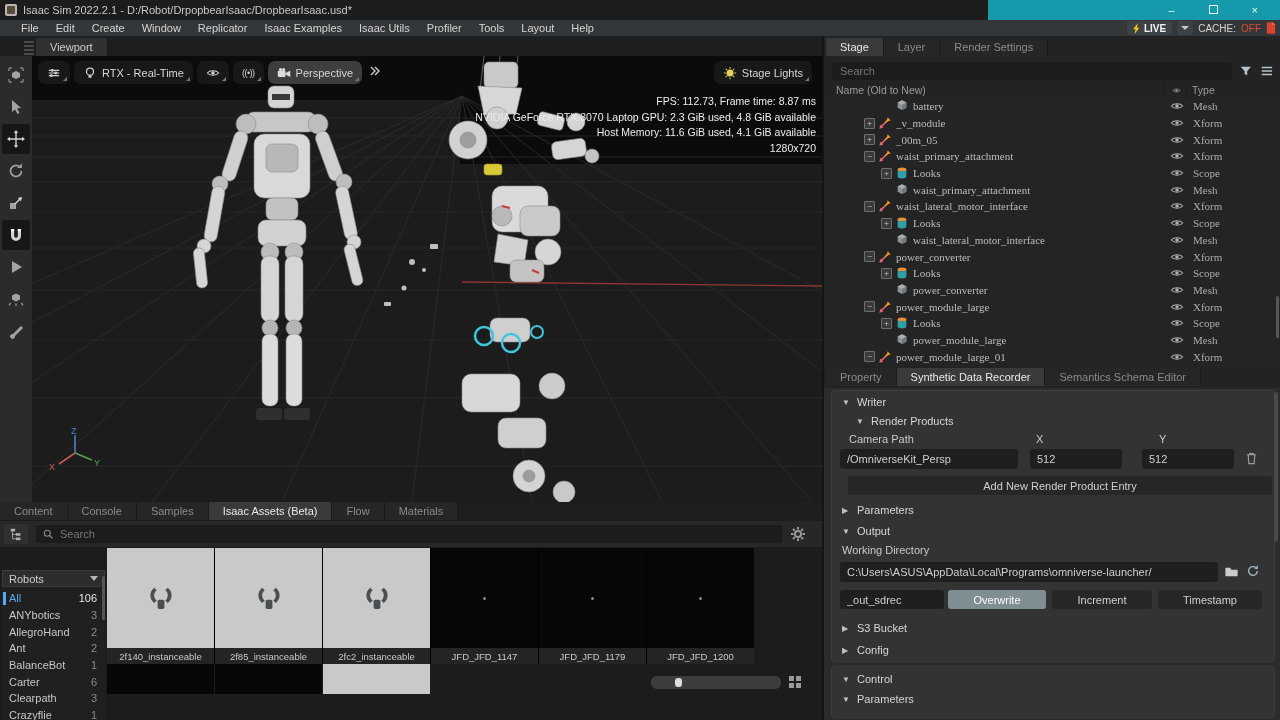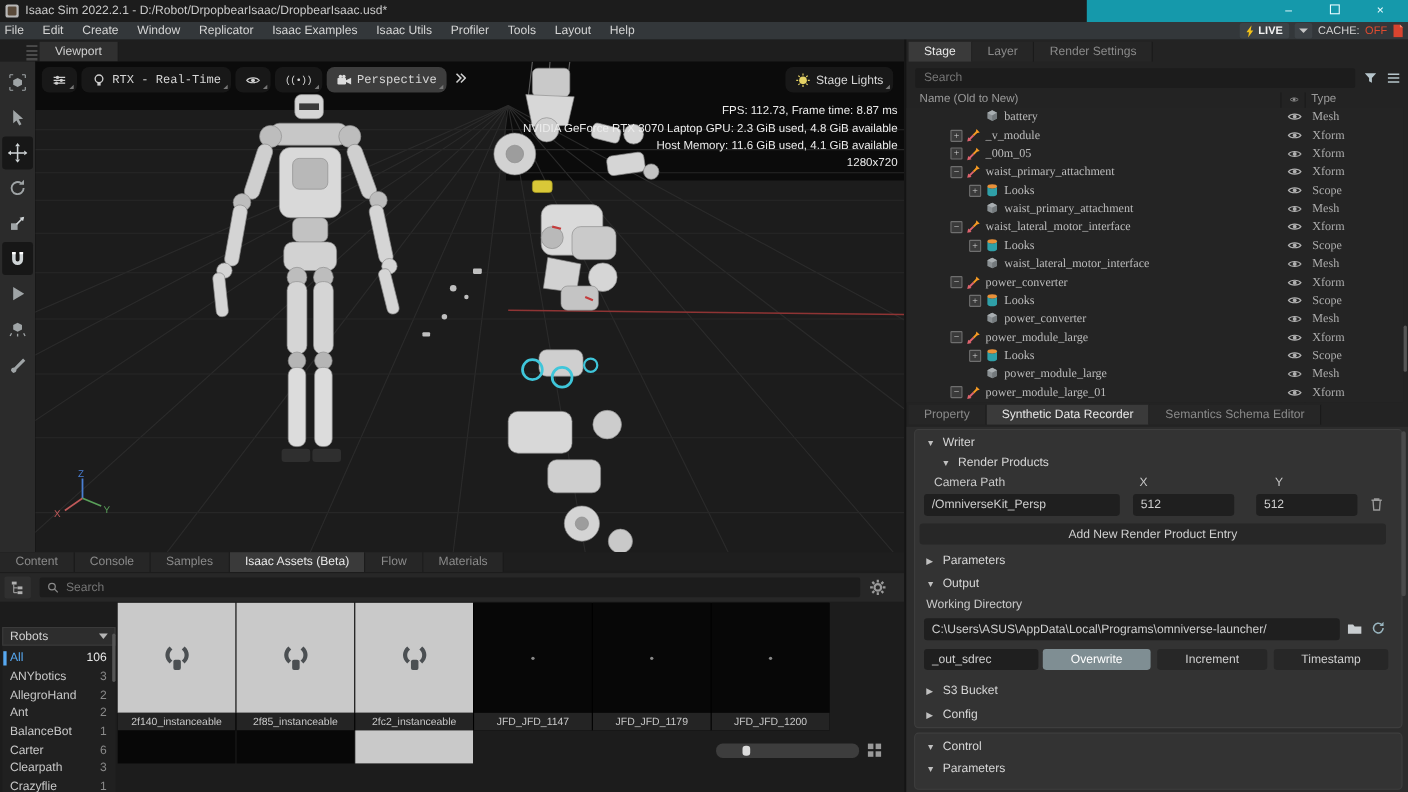--- a/index.html
+++ b/index.html
@@ -11,21 +11,21 @@
   #titlebar { position:absolute; left:0; top:0; width:1280px; height:20px; background:#1c1c1c; display:flex; align-items:center; }
   #app-icon { width:12px; height:12px; margin:0 6px 0 5px; background:#b8b8b8; border-radius:2px; position:relative; }
   #app-icon::after { content:""; position:absolute; left:2px; top:2px; width:8px; height:8px; background:#5a4a3a; border-radius:1px; }
   #window-title { color:#c9c9c9; font-size:11px; }
   #titlebar-controls { position:absolute; right:0; top:0; width:292px; height:20px; background:#1599ab; display:flex; align-items:center; justify-content:flex-end; gap:34px; padding-right:22px; }
   .winbtn { color:#eafcff; font-size:11px; line-height:20px; cursor:default; }
   .maxbox { width:9px; height:9px; border:1.4px solid #eafcff; display:inline-block; }
 
   
   #menubar { position:absolute; left:0; top:20px; width:1280px; height:16px; background:#33373a; display:flex; align-items:center; }
-  #menu-items { display:flex; gap:17px; padding-left:4px; }
+  #menu-items { display:flex; gap:17px; padding-left:21px; }
   .menu-item { color:#d4d4d4; font-size:11px; }
   #menubar-right { position:absolute; right:4px; top:0; height:16px; display:flex; align-items:center; gap:5px; }
   #live-btn { background:#3d4246; border-radius:2px; height:14px; display:flex; align-items:center; gap:3px; padding:0 6px; }
   #live-label { color:#f2f2f2; font-weight:bold; font-size:10px; }
   #live-chevron { background:#3d4246; border-radius:2px; width:16px; height:14px; display:flex; align-items:center; justify-content:center; }
   #live-chevron i { border-left:4px solid transparent; border-right:4px solid transparent; border-top:4px solid #c6c6c6; display:block; }
   #cache-label { color:#d6d6d6; font-size:10px; }
   #cache-value { color:#e04b2f; font-weight:normal; font-size:10px; }
 
   
@@ -37,21 +37,21 @@
   #vp-tab { background:#303030; color:#cfcfcf; }
 
   
   #left-tools { position:absolute; left:0; top:56px; width:32px; height:446px; background:#2b2b2b; display:flex; flex-direction:column; align-items:center; padding-top:4px; gap:2px; }
   .tool { width:28px; height:30px; display:flex; align-items:center; justify-content:center; border-radius:3px; }
   .tool.active { background:#171717; }
   .tool svg { width:18px; height:18px; }
 
   
   #viewport { position:absolute; left:32px; top:56px; width:790px; height:446px; background:#111; overflow:hidden; }
-  #vp-toolbar { position:absolute; left:6px; top:5px; display:flex; gap:4px; align-items:center;font-family:Liberation Mono, monospace; }
+  #vp-toolbar { position:absolute; left:6px; top:5px; display:flex; gap:4px; align-items:center; }
   .pill { background:rgba(26,26,26,.93); border-radius:7px; height:23px; display:flex; align-items:center; gap:5px; padding:0 9px; color:#d6d6d6; position:relative; }
   .pill::after { content:""; position:absolute; right:3px; bottom:3px; border-left:4px solid transparent; border-bottom:4px solid #777; }
   .pill.light { background:#3d3d3d; }
   .pill svg { width:14px; height:14px; }
   #stage-lights { position:absolute; right:10px; top:5px; }
   #vp-stats { position:absolute; right:6px; top:38px; width:345px; text-align:right; color:#ececec; font-size:10.5px; line-height:15.5px; }
   #axis-gizmo { position:absolute; left:14px; bottom:26px; }
   .speaker { font-size:9px; letter-spacing:-.5px; color:#d6d6d6; }
   .dbl-chev { color:#cfcfcf; font-size:12px; margin-left:2px; }
 
@@ -114,21 +114,21 @@
   #prop-body { position:absolute; left:0; top:352px; width:458px; height:332px; background:#2c2c2c; }
   .frame { position:absolute; left:7px; width:444px; background:#333333; border:1px solid #3e3e3e; border-radius:4px; }
   #frame1 { top:2px; height:272px; }
   #frame2 { top:278px; height:52px; }
   .sec-row { position:absolute; display:flex; align-items:center; gap:6px; color:#d6d6d6; font-size:11px; }
   .tri { font-size:8px; color:#c0c0c0; width:9px; }
   .plabel { position:absolute; color:#c9c9c9; }
   .pinput { position:absolute; background:#1f1f1f; border:none; border-radius:3px; height:20px; color:#cfcfcf; font-size:11px; padding:0 7px; outline:none; }
   .pbtn { position:absolute; background:#272727; border-radius:3px; height:19px; color:#cfcfcf; font-size:11px; display:flex; align-items:center; justify-content:center; }
   .pbtn.sel { background:#7f8e93; color:#ffffff; }
-  #add-entry { left:4px; top:85px; width:424px; }
+  #add-entry { left:16px; top:85px; width:424px; }
   .iconbtn { position:absolute; width:18px; height:18px; display:flex; align-items:center; justify-content:center; }
   #prop-scroll { position:absolute; right:2px; top:356px; width:4px; height:150px; background:#4a4a4a; border-radius:2px; }
 </style>
 </head>
 <body>
 
 <div id="app">
 
   <div id="titlebar">
     <span id="app-icon"></span>

